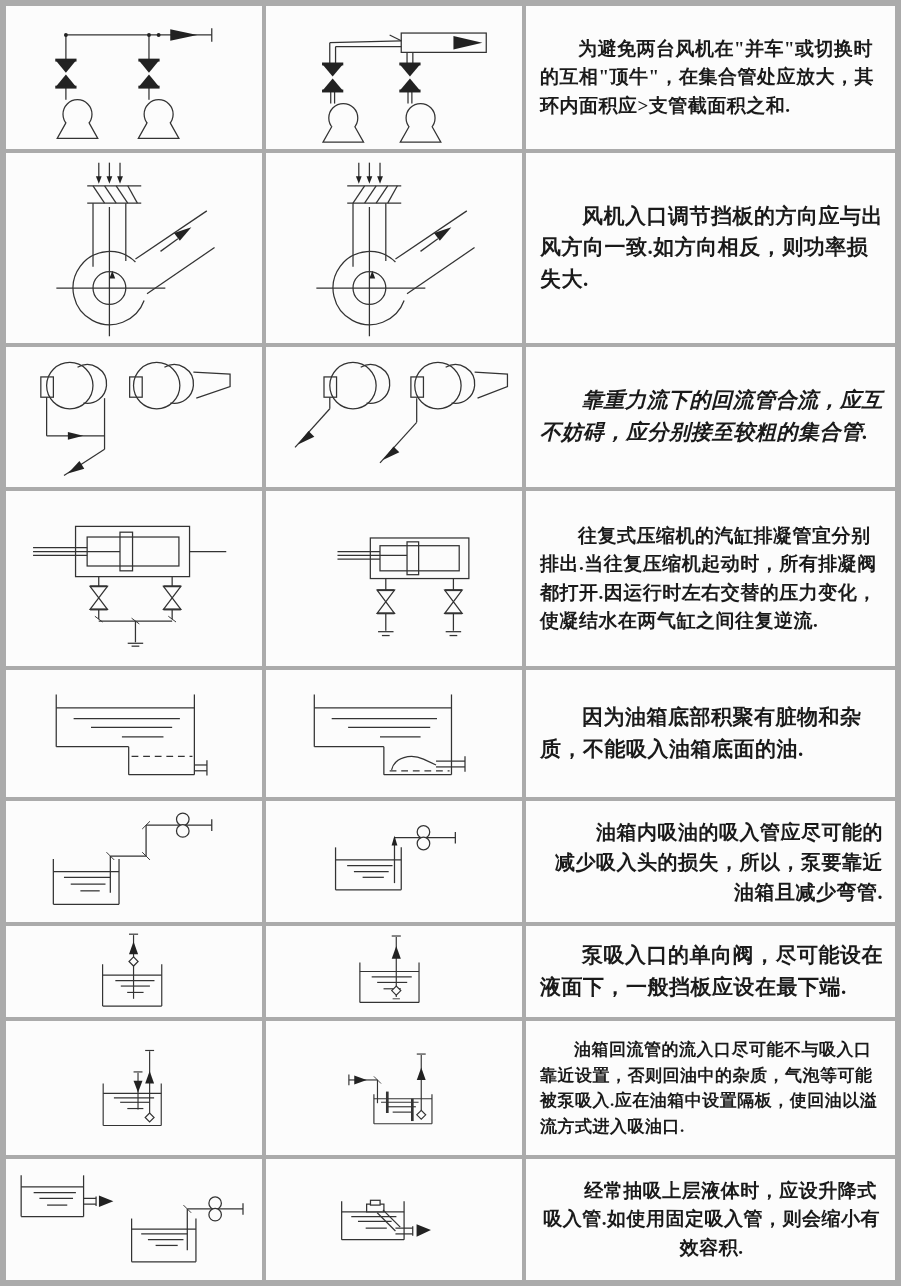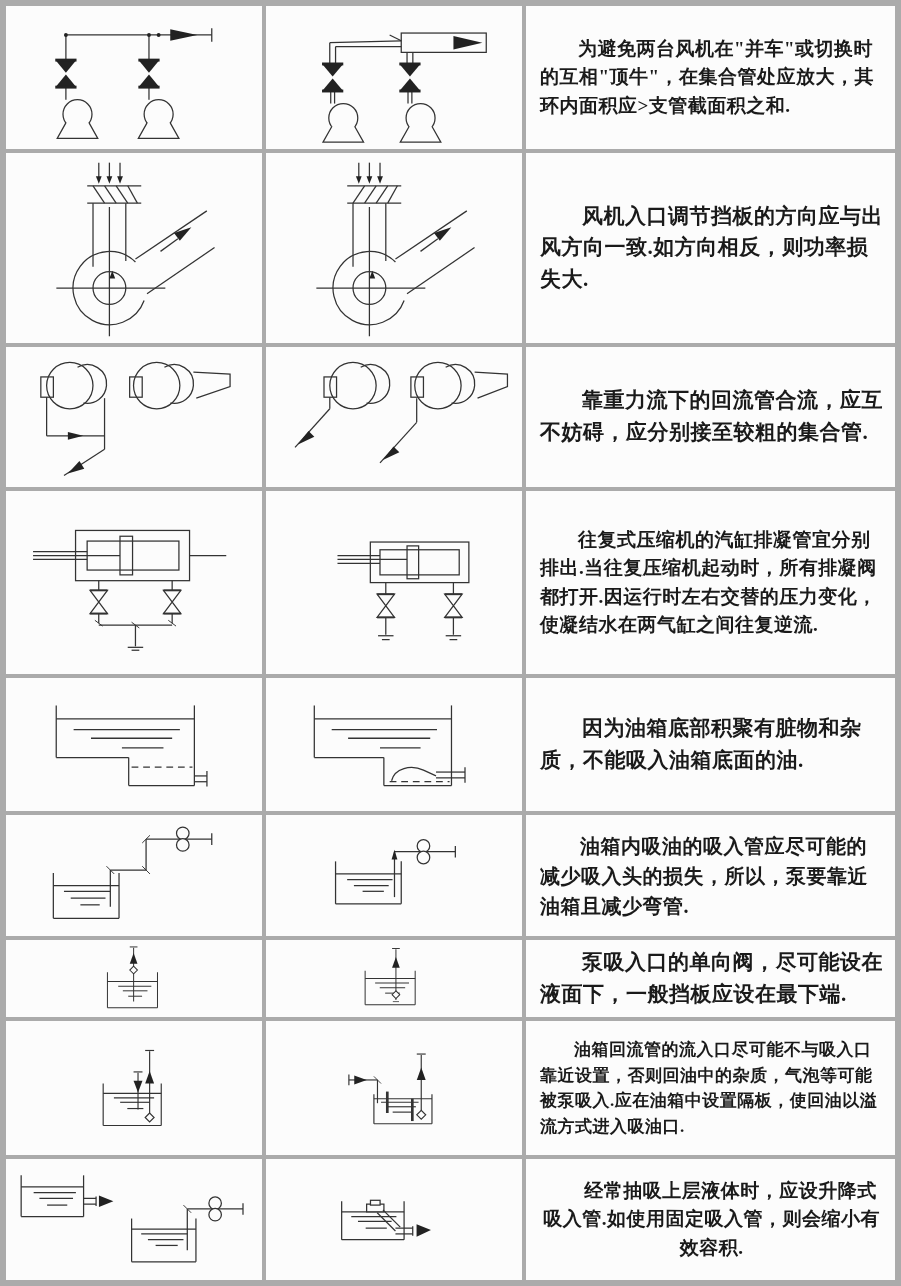--- a/index.html
+++ b/index.html
@@ -11,22 +11,22 @@
   .diagram{width:256px;flex:0 0 256px;display:flex;align-items:center;justify-content:center;}
   .diagram svg{width:100%;height:100%;display:block;}
   .note{flex:1;display:flex;align-items:center;}
   .note p{margin:0;padding:4px 12px 4px 14px;text-indent:2em;font-weight:bold;color:#1a1a1a;
           line-height:1.5;letter-spacing:0.5px;}
   .fs17 p{font-size:17px;}
   .fs19 p{font-size:19px;}
   .fs20 p{font-size:20px;}
   .fs21 p{font-size:21px;}
   
-  .r1{height:143px;} .r2{height:190px;} .r3{height:140px;} .r4{height:190px;}
-  .r5{height:138px;} .r6{height:121px;} .r7{height:77px;} .r8{height:134px;} .r9{height:121px;text-align:center;}
+  .r1{height:143px;} .r2{height:190px;} .r3{height:140px;font-style:italic;} .r4{height:190px;}
+  .r5{height:138px;} .r6{height:121px;text-align:right;} .r7{height:91px;} .r8{height:134px;} .r9{height:121px;text-align:center;}
   .ln{stroke:#333;fill:none;stroke-width:1.3;}
   .fl{fill:#222;stroke:none;}
   .wh{fill:#fcfcfc;stroke:#333;stroke-width:1.3;}
   .dash{stroke-dasharray:7,5;}
   .thick{stroke-width:3;}
 </style>
 </head>
 <body>
 
 <svg width="0" height="0" style="position:absolute" aria-hidden="true">

